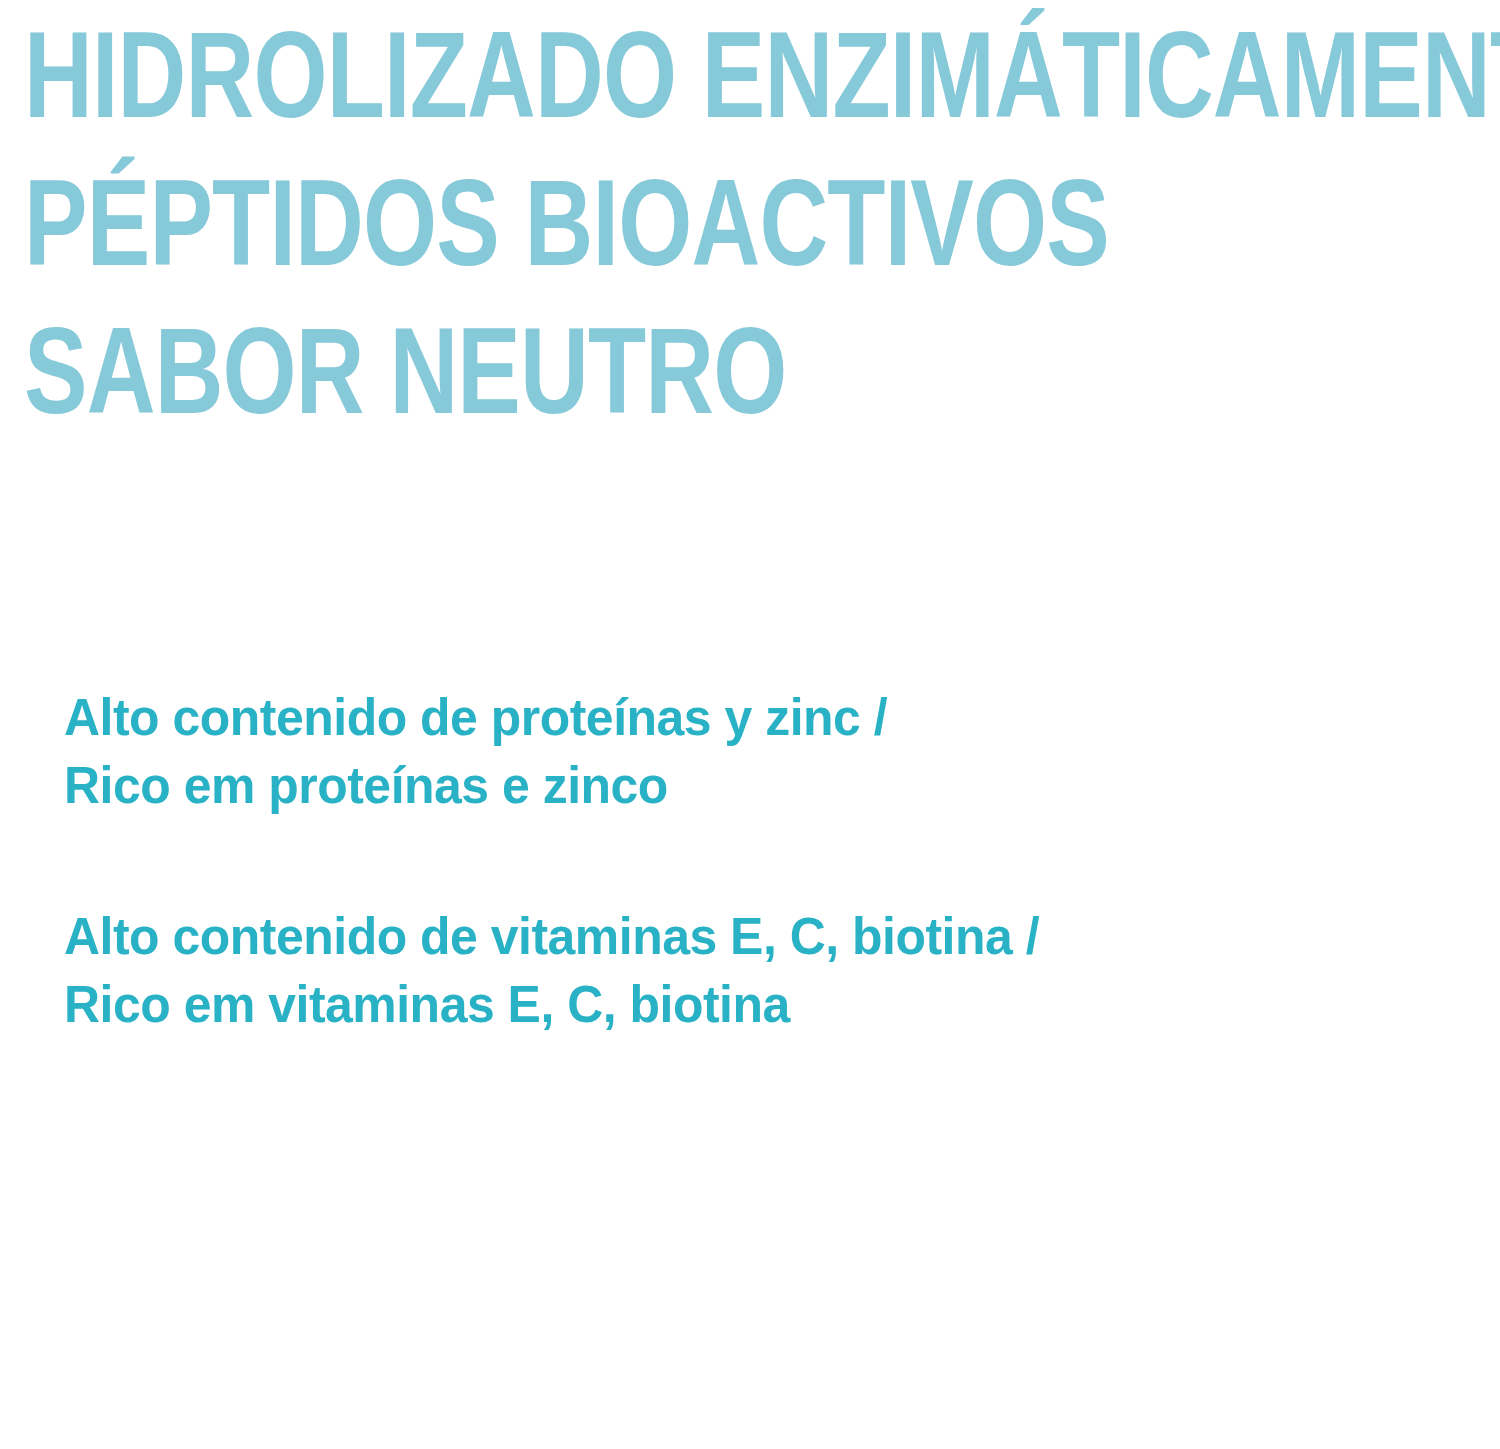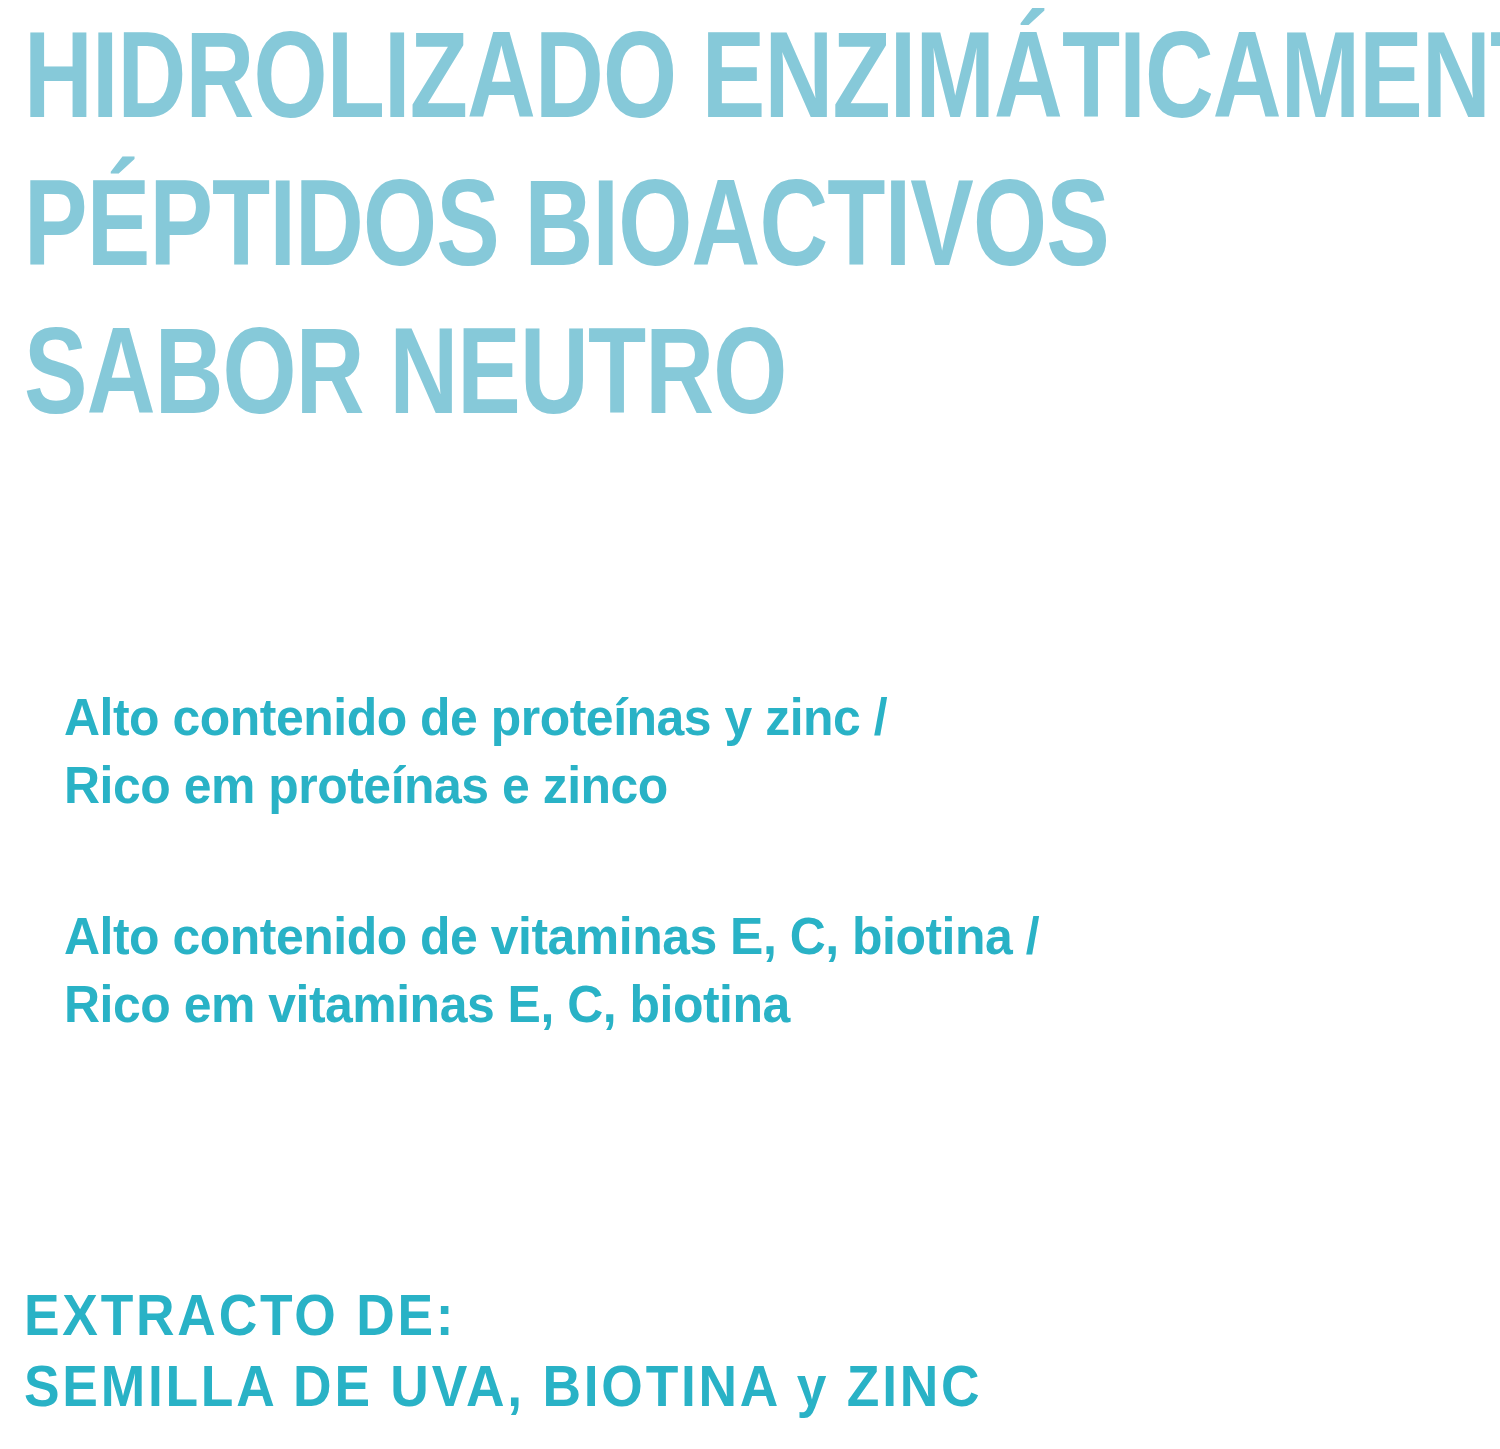--- a/index.html
+++ b/index.html
@@ -105,18 +105,14 @@
     <p class="claim">
       <span class="ln">Alto contenido de proteínas y zinc /</span>
       <span class="ln">Rico em proteínas e zinco</span>
     </p>
     <p class="claim">
       <span class="ln">Alto contenido de vitaminas E, C, biotina /</span>
       <span class="ln">Rico em vitaminas E, C, biotina</span>
     </p>
   </div>
 
-  <div class="extract-block">
-    <div class="extract-line">EXTRACTO DE:</div>
-    <div class="extract-line">SEMILLA DE UVA, BIOTINA y ZINC</div>
-  </div>
 
 </div>
 
 </body></html>

